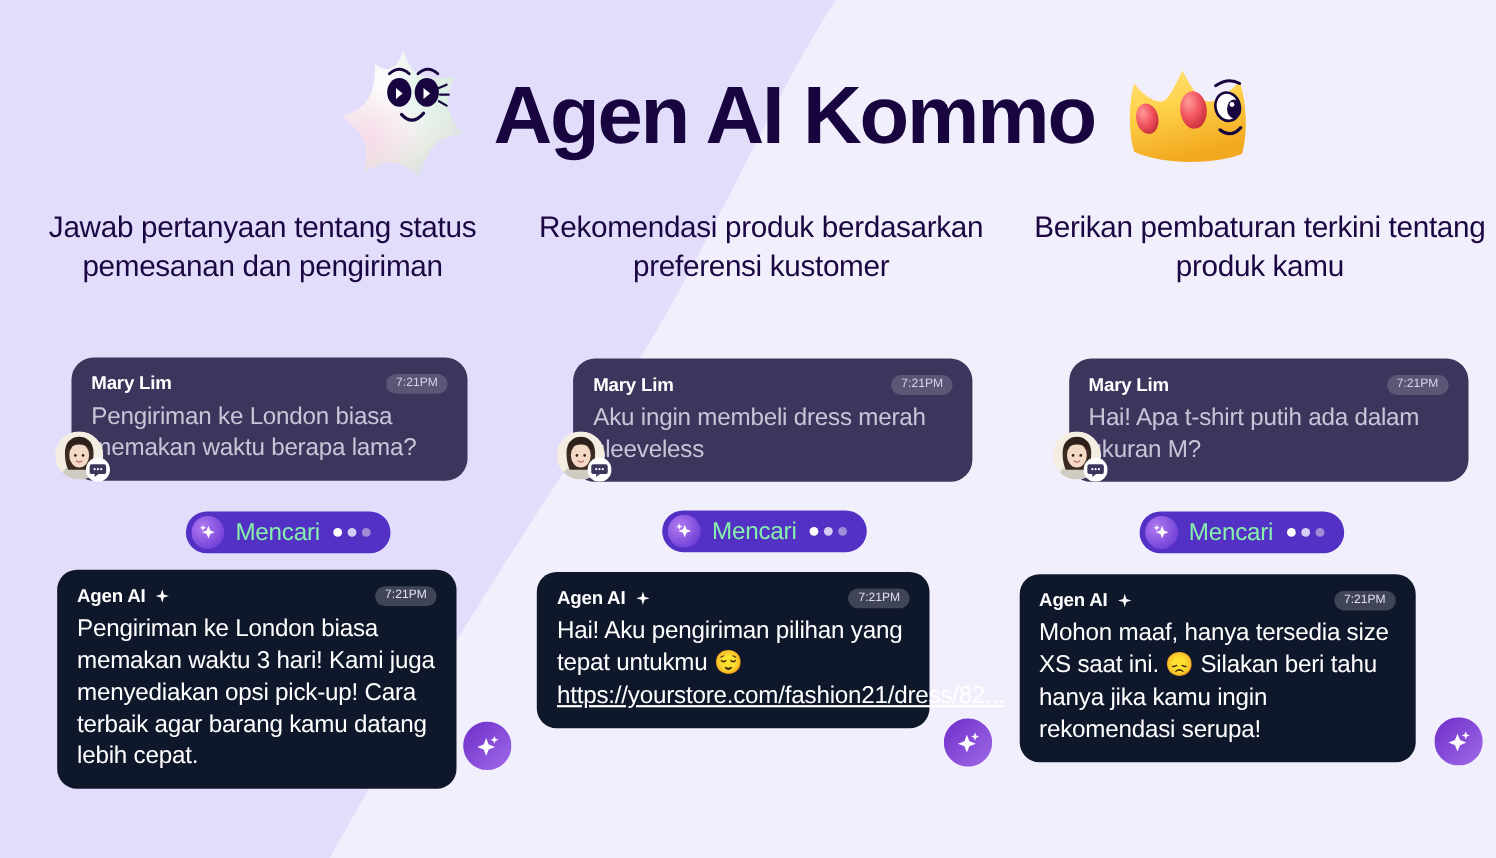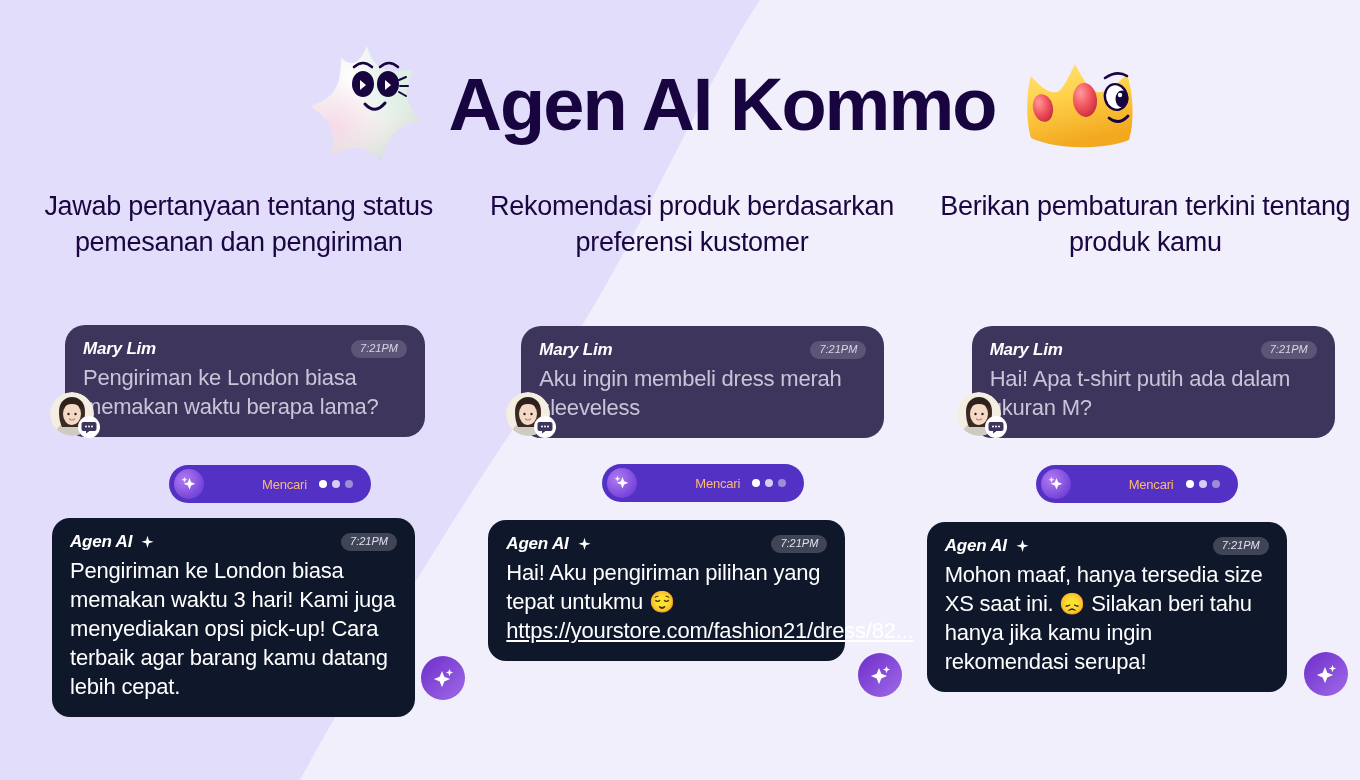--- a/index.html
+++ b/index.html
@@ -101,21 +101,20 @@
     background: #0f172a;
     border-radius: 18px;
   }
 
   .bubble-head {
     display: flex;
     align-items: center;
     justify-content: space-between;
     gap: 12px;
     margin-bottom: 4px;
-    font-style: italic;
   }
   .sender {
     font-size: 17px;
     font-weight: 700;
     color: #FFFFFF;
     letter-spacing: -0.2px;
     display: flex;
     align-items: center;
     gap: 8px;
     white-space: nowrap;
@@ -182,24 +181,23 @@
     display: flex;
     align-items: center;
     gap: 10px;
     padding: 0 18px 0 5px;
   }
   .pill-icon {
     width: 30px; height: 30px;
     flex: 0 0 auto;
   }
   .pill-label {
-    font-size: 13px;
-    color: #fdba74;
+    font-size: 22px;
+    color: #86efac;
     letter-spacing: -0.2px;
-    margin-left: 48px;
   }
   .pill-dots {
     display: flex;
     align-items: center;
     gap: 5px;
     margin-left: 2px;
   }
   .dot { width: 8px; height: 8px; border-radius: 50%; background: #FFFFFF; }
   .dot.d2 { background: #D6CDF4; }
   .dot.d3 { background: #9E8CD9; }

